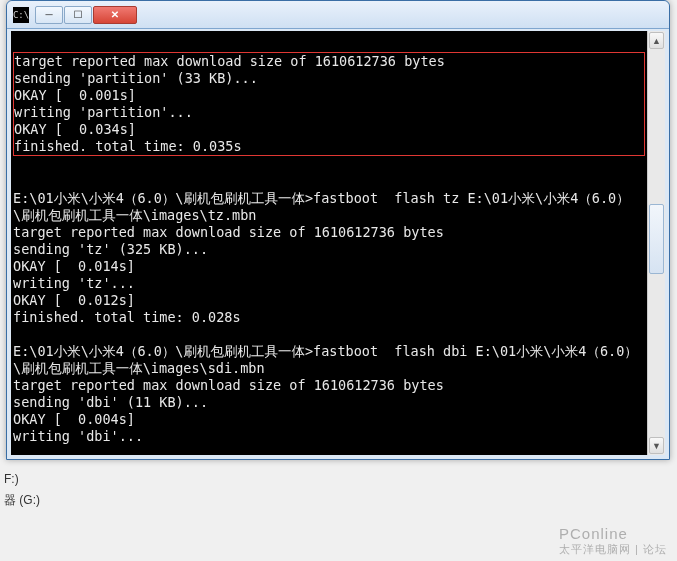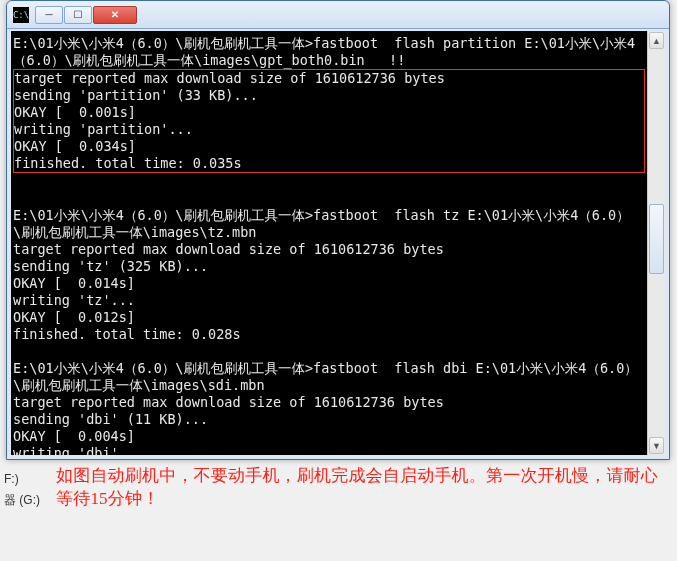--- a/index.html
+++ b/index.html
@@ -130,21 +130,21 @@
 <div class="window">
   <div class="titlebar">
     <span class="app-icon">C:\</span>
     <div class="win-btns">
       <div class="win-btn">─</div>
       <div class="win-btn">☐</div>
       <div class="win-btn close">✕</div>
     </div>
   </div>
   <div class="console-wrap">
-    <div class="console"><span>E:\01小米\小米4（6.0）\刷机包刷机工具一体&gt;fastboot  flash partition E:\01小米\小米4（6.0）\刷机包刷机工具一体\images\gpt_both0.bin   !!</span>
+    <div class="console">
 <span class="hl-box">target reported max download size of 1610612736 bytes
 sending 'partition' (33 KB)...
 OKAY [  0.001s]
 writing 'partition'...
 OKAY [  0.034s]
 finished. total time: 0.035s</span>
 <span></span>
 <span>E:\01小米\小米4（6.0）\刷机包刷机工具一体&gt;fastboot  flash tz E:\01小米\小米4（6.0）\刷机包刷机工具一体\images\tz.mbn
 target reported max download size of 1610612736 bytes
 sending 'tz' (325 KB)...
@@ -167,15 +167,18 @@
     </div>
   </div>
 </div>
 
 <div class="below">
   <div class="side-labels">
     <div>F:)</div>
     <div>器 (G:)</div>
   </div>
   <div class="note">
-    <div>如图自动刷机中，不要动手机，刷机完成会自启动手机。第一次开机慢，请耐心等待15分钟！</div>
+  </div>
+  <div class="watermark">
+    <span>PConline</span>
+    <span class="sub">太平洋电脑网 | 论坛</span>
   </div>
 </div>
 
 </body></html>

